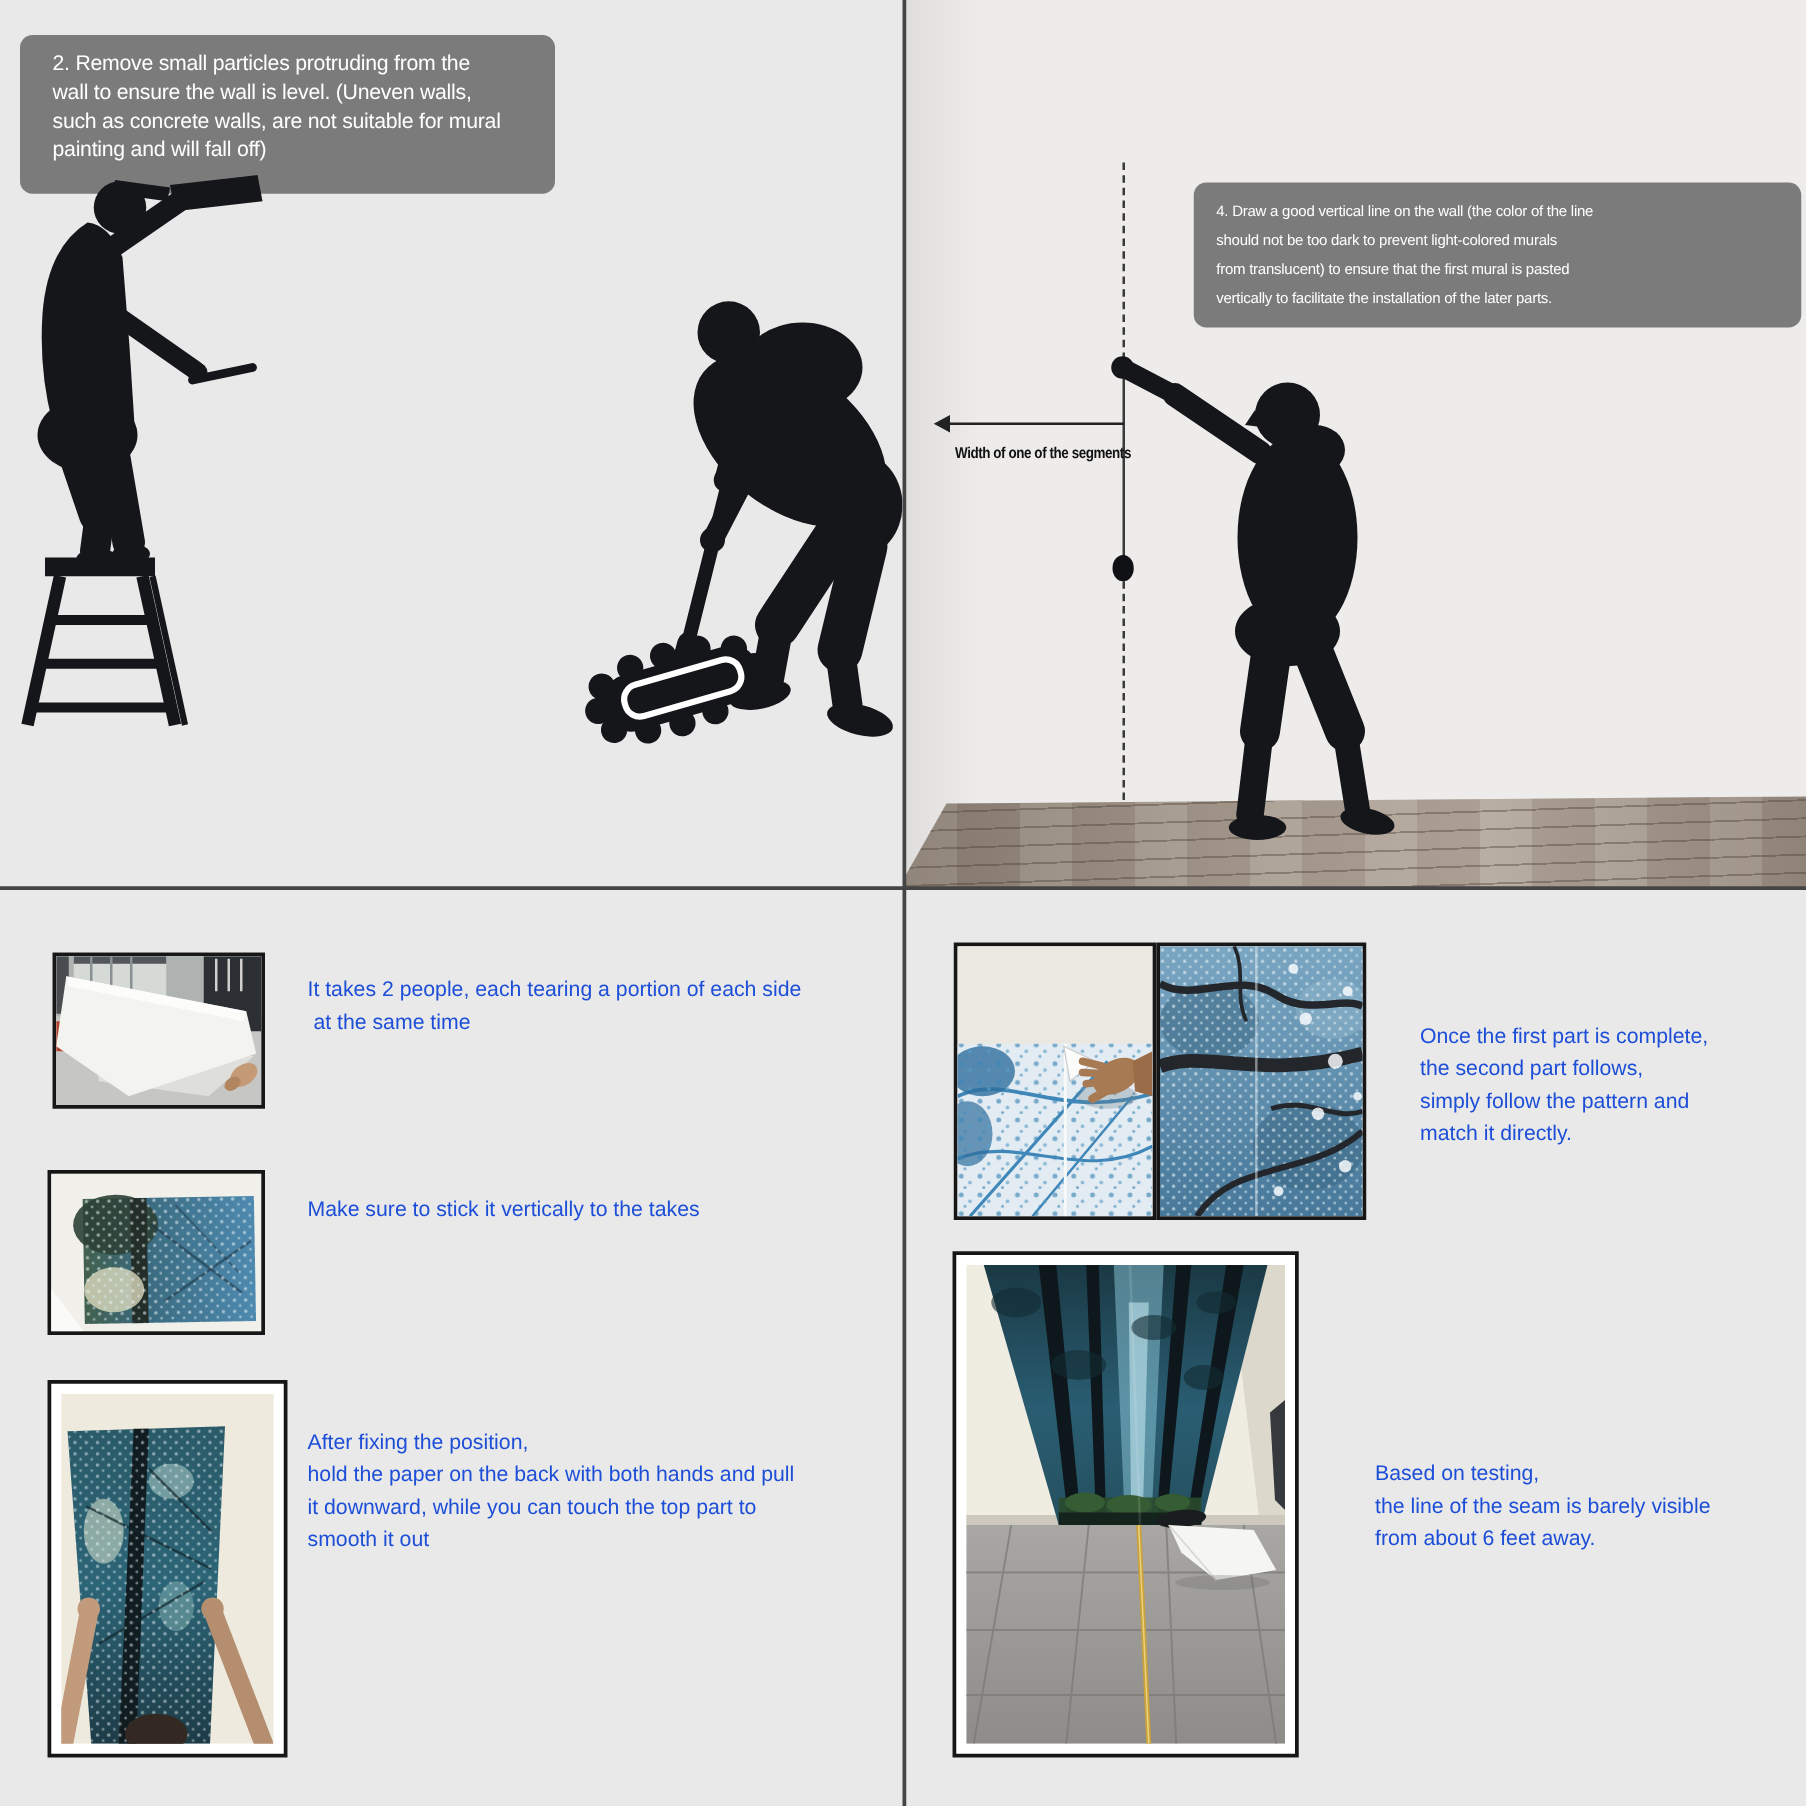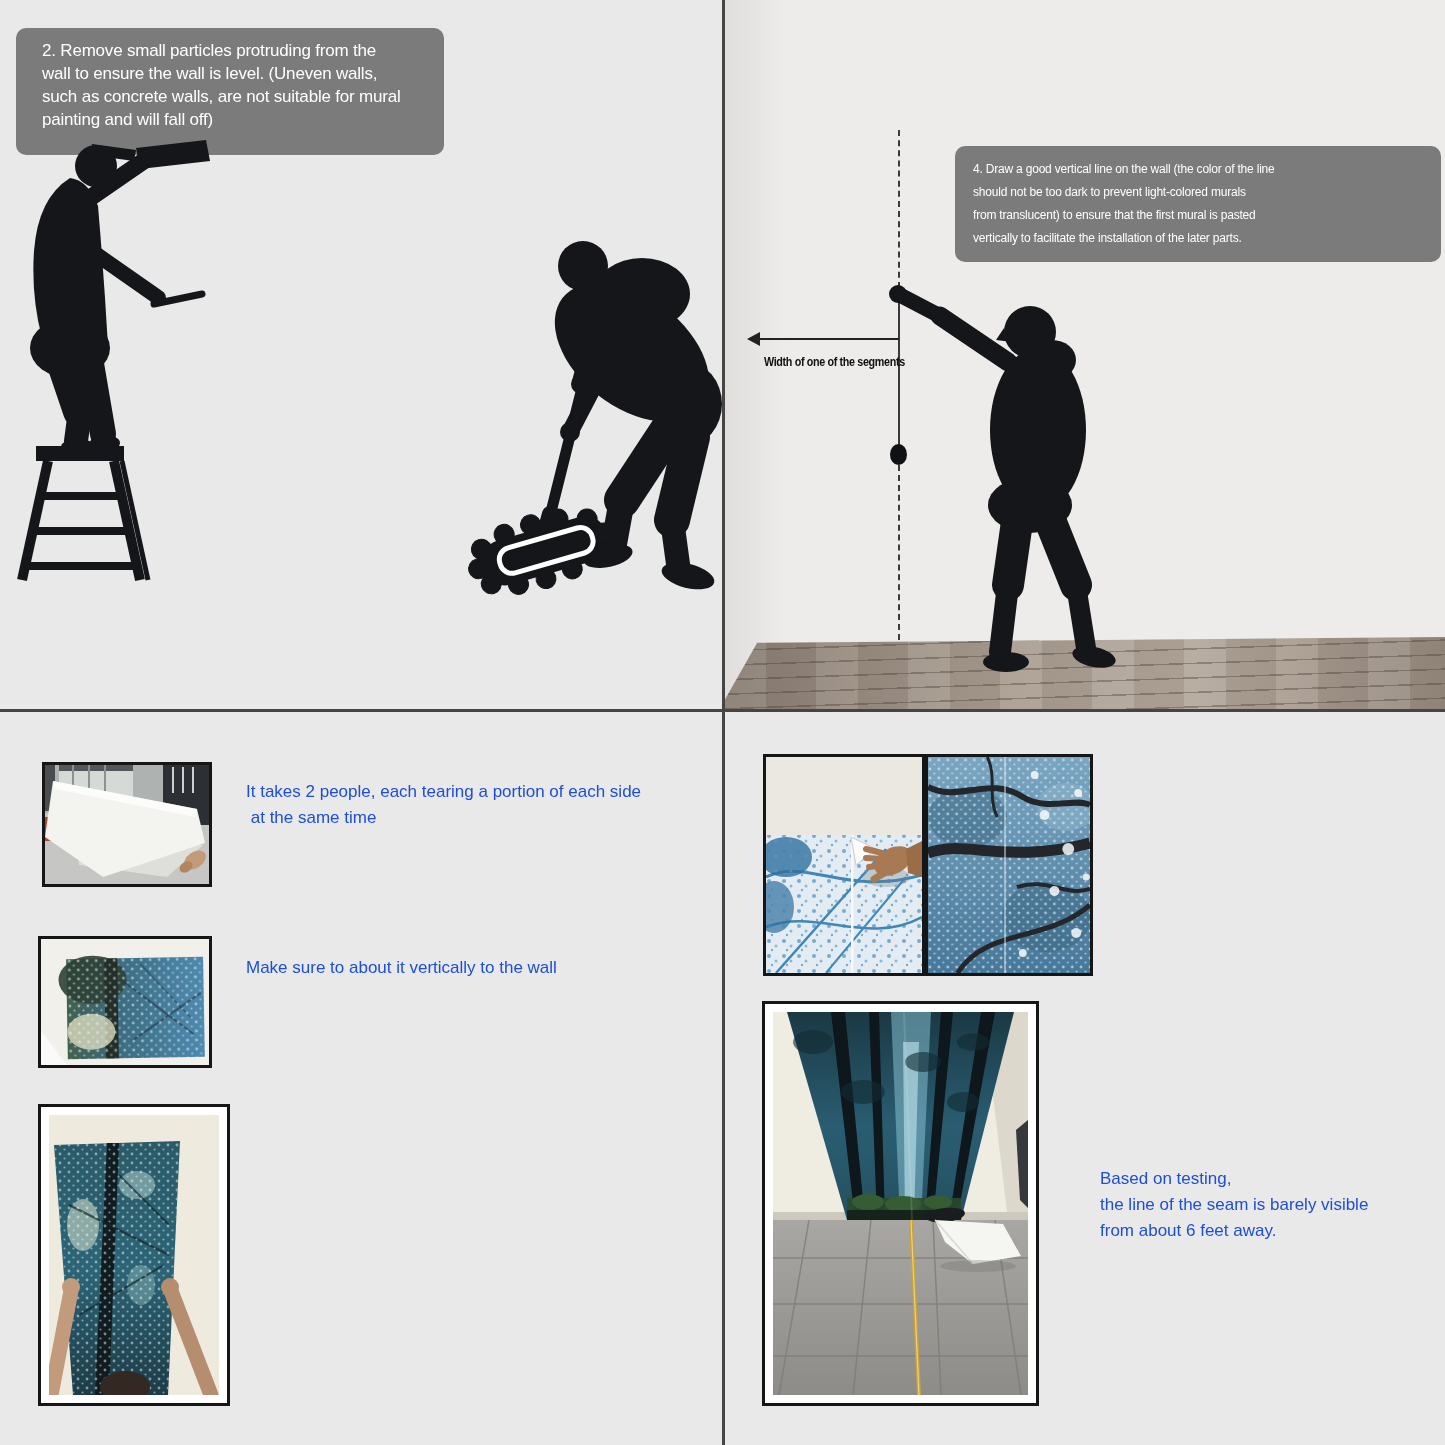--- a/index.html
+++ b/index.html
@@ -232,39 +232,43 @@
         <ellipse cx="52" cy="40" rx="34" ry="24" fill="#2e4136" opacity=".9"></ellipse>
         <rect x="64" y="19" width="13" height="100" fill="#232e29"></rect>
         <ellipse cx="50" cy="92" rx="24" ry="18" fill="#e7e3c4" opacity=".75"></ellipse>
         <path d="M80,40 L152,96" stroke="#1f3a4c" stroke-width="2" opacity=".6"></path>
         <path d="M90,102 L160,55" stroke="#1f3a4c" stroke-width="2" opacity=".6"></path>
         <path d="M100,25 L150,80" stroke="#1f3a4c" stroke-width="1.5" opacity=".5"></path>
         <rect x="26" y="19" width="137" height="100" fill="url(#dots)" opacity=".55"></rect>
       </g>
     </svg>
   </div>
-  <div class="caption" style="left:246px;top:955px">Make sure to about it vertically to the wall</div>
+  <div class="caption" style="left:246px;top:955px">Make sure to stick it vertically to the takes</div>
 
   <div class="photo photo-matte" style="left:38px;top:1104px;width:192px;height:302px">
     <svg viewBox="0 0 170 280" preserveAspectRatio="none">
       <rect width="170" height="280" fill="#efeade"></rect>
       <polygon points="5,30 131,26 119,280 24,280" fill="url(#gradC)"></polygon>
       <polygon points="58,28 70,28 60,280 46,280" fill="#101c20"></polygon>
       <ellipse cx="34" cy="110" rx="16" ry="26" fill="#dfe8cf" opacity=".55"></ellipse>
       <ellipse cx="88" cy="70" rx="18" ry="14" fill="#bcd9d3" opacity=".5"></ellipse>
       <ellipse cx="92" cy="170" rx="14" ry="20" fill="#9ec9c6" opacity=".4"></ellipse>
       <path d="M20,90 L120,140 M30,200 L115,150 M70,60 L120,110" stroke="#12262c" stroke-width="2" opacity=".7" fill="none"></path>
       <polygon points="5,30 131,26 119,280 24,280" fill="url(#dots)" opacity=".5"></polygon>
       <line x1="2" y1="280" x2="22" y2="176" stroke="#c29a7c" stroke-width="15" stroke-linecap="round"></line>
       <circle cx="22" cy="172" r="9" fill="#c29a7c"></circle>
       <line x1="162" y1="280" x2="122" y2="176" stroke="#b58e70" stroke-width="15" stroke-linecap="round"></line>
       <circle cx="121" cy="172" r="9" fill="#b58e70"></circle>
       <ellipse cx="76" cy="272" rx="25" ry="16" fill="#332822"></ellipse>
     </svg>
   </div>
+  <div class="caption" style="left:246px;top:1141px">After fixing the position,
+hold the paper on the back with both hands and pull
+it downward, while you can touch the top part to
+smooth it out</div>
 
   <div class="photo" style="left:763px;top:754px;width:162px;height:222px">
     <svg viewBox="0 0 156 216" preserveAspectRatio="none">
       <rect width="156" height="216" fill="#ebe8e2"></rect>
       <rect y="78" width="156" height="138" fill="#e3ecf2"></rect>
       <path d="M0,120 C40,100 80,140 156,118" stroke="#3f87b8" stroke-width="3" fill="none"></path>
       <path d="M10,216 L120,92" stroke="#3f87b8" stroke-width="2.5" fill="none"></path>
       <path d="M0,170 C50,150 100,190 156,160" stroke="#3f87b8" stroke-width="2.5" fill="none"></path>
       <path d="M60,216 L140,120" stroke="#3f87b8" stroke-width="2" fill="none"></path>
       <ellipse cx="20" cy="100" rx="26" ry="20" fill="#2f6f9e" opacity=".8"></ellipse>
@@ -304,20 +308,24 @@
           <circle cx="152" cy="36" r="4"></circle>
         <circle cx="128" cy="134" r="5"></circle>
           <circle cx="108" cy="18" r="4"></circle>
           <circle cx="150" cy="176" r="5"></circle>
         <circle cx="96" cy="196" r="4"></circle>
           <circle cx="160" cy="120" r="3.5"></circle>
       </g>
       <line x1="78" y1="0" x2="78" y2="216" stroke="#e8eef2" stroke-width="2" opacity=".5"></line>
     </svg>
   </div>
+  <div class="caption" style="left:1136px;top:816px">Once the first part is complete,
+the second part follows,
+simply follow the pattern and
+match it directly.</div>
 
   <div class="photo photo-matte" style="left:762px;top:1001px;width:277px;height:405px">
     <svg viewBox="0 0 255 383" preserveAspectRatio="none">
       <rect width="255" height="208" fill="#efece2"></rect>
       <polygon points="210,0 255,0 255,208 235,208" fill="#dcd8cb"></polygon>
       <polygon points="243,118 255,108 255,196 247,188" fill="#35383c"></polygon>
       <rect y="200" width="74" height="8" fill="#cdc9bc"></rect>
       <rect x="188" y="200" width="67" height="8" fill="#cdc9bc"></rect>
       <polygon points="14,0 241,0 188,208 74,208" fill="url(#gradF)"></polygon>
       <polygon points="118,0 158,0 148,208 127,208" fill="#8ecadb" opacity=".5"></polygon>

